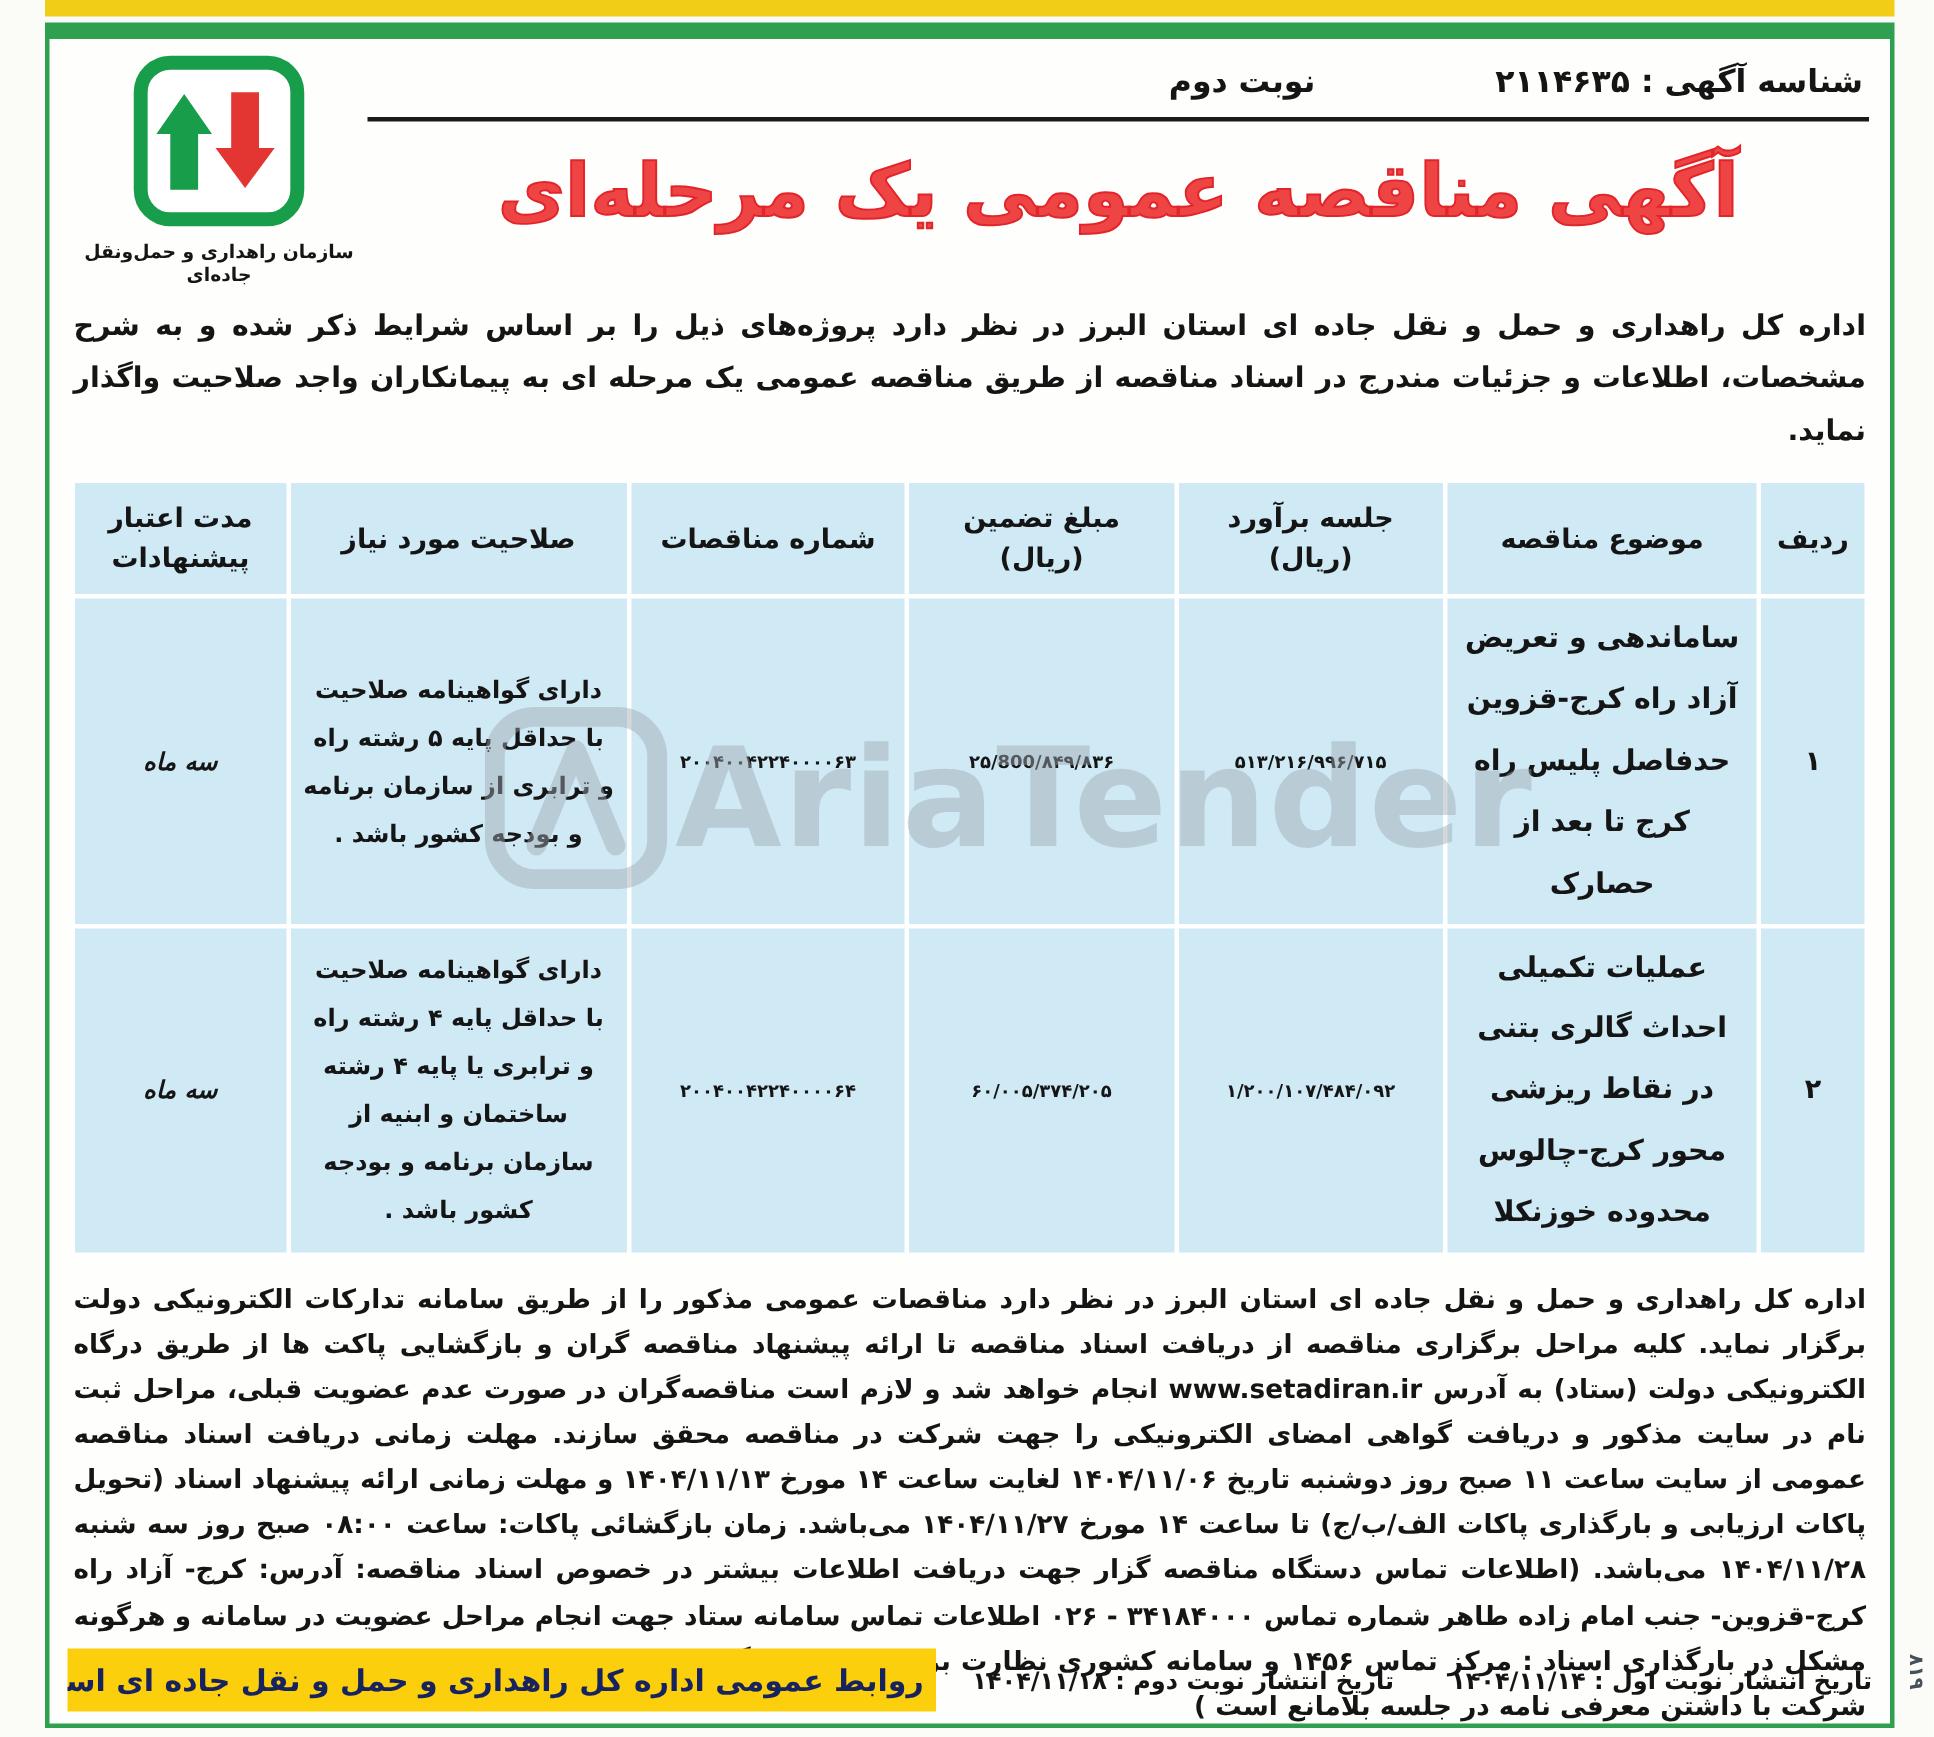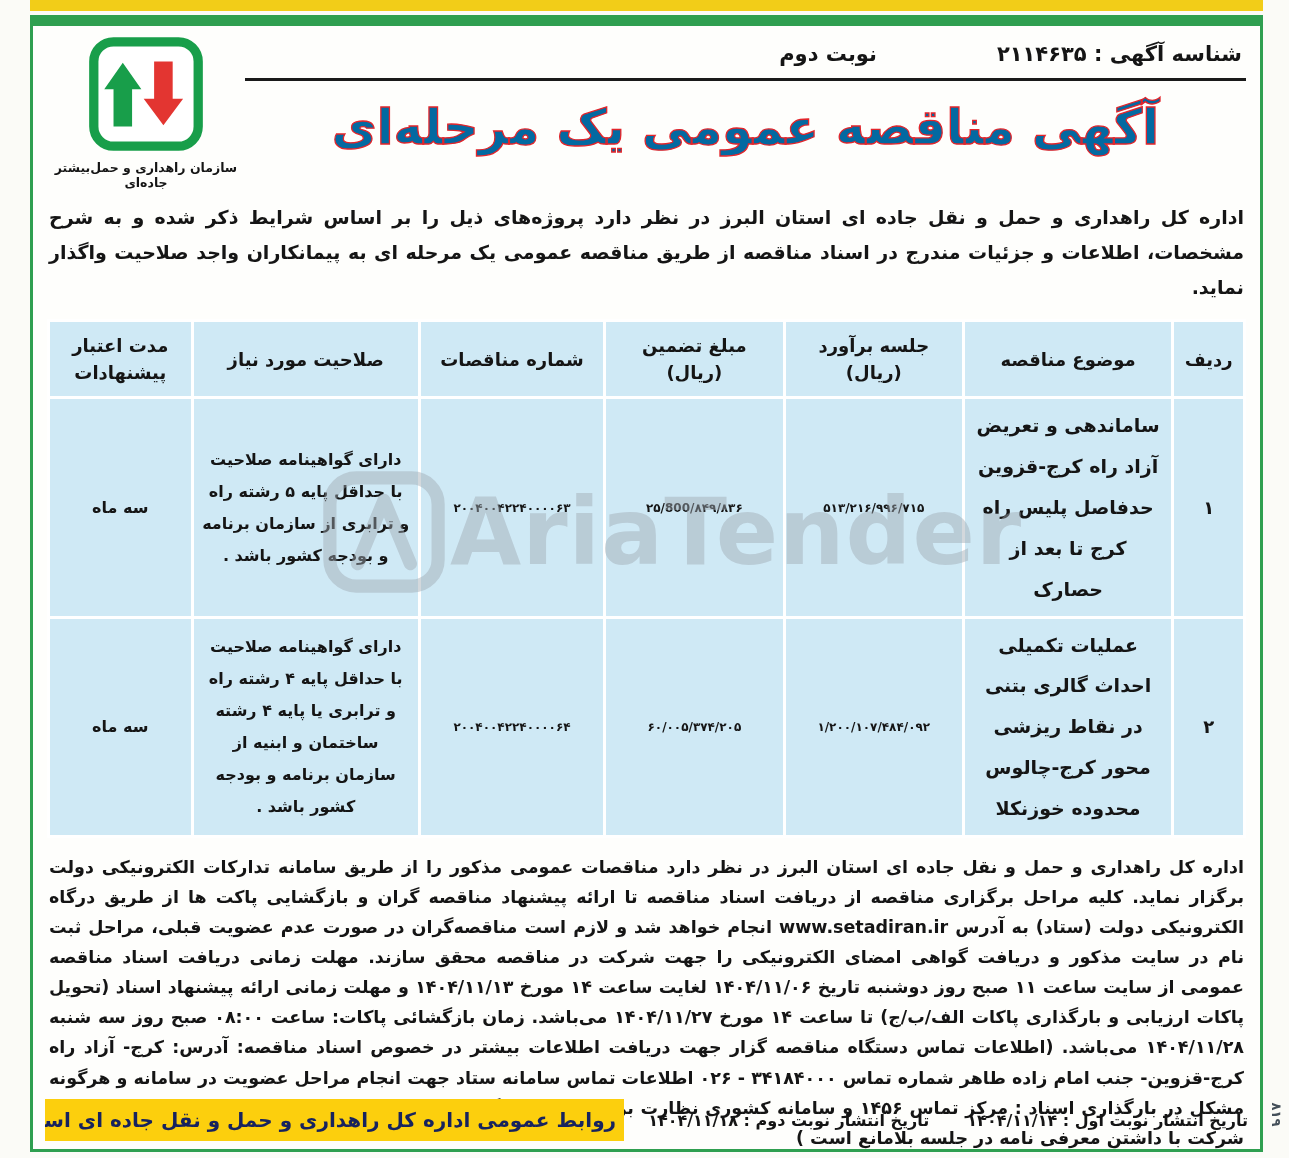--- a/index.html
+++ b/index.html
@@ -10,35 +10,35 @@
   }
   .top-yellow{position:absolute;top:0;left:30px;right:26px;height:11px;background:#f2cd18;}
   .frame{
     position:absolute;top:15px;left:30px;right:26px;bottom:6px;background:#fefefc;
     border:3px solid #2f9f50;border-top:11px solid #2f9f50;
     padding:4px 14px 10px;overflow:hidden;
   }
   .header{display:flex;align-items:flex-start;}
   .header-main{flex:1;min-width:0;}
   .id-row{display:flex;align-items:baseline;gap:120px;font-weight:bold;font-size:21px;padding:12px 4px 12px;border-bottom:3px solid #1a1a1a;}
-  .title{color:#0369a1;font-weight:bold;font-size:49px;text-align:center;padding:18px 0 6px;-webkit-text-stroke:1.3px #e2252b;}
+  .title{color:#ef4444;font-weight:bold;font-size:49px;text-align:center;padding:18px 0 6px;-webkit-text-stroke:1.3px #e2252b;}
   .logo-block{width:198px;text-align:center;padding-top:6px;flex:0 0 auto;}
   .logo-caption{font-size:12.5px;font-weight:bold;margin-top:4px;}
   .intro{font-size:19px;font-weight:bold;line-height:1.85;text-align:justify;margin:10px 2px 0;}
   table.tender{width:100%;border-collapse:collapse;margin-top:14px;}
   table.tender th,table.tender td{
     background:#cfe9f5;border:3px solid #ffffff;text-align:center;vertical-align:middle;
     font-weight:bold;padding:6px 8px;
   }
   table.tender th{font-size:18px;height:62px;line-height:1.5;}
   td.cell-radif{font-size:18px;}
   td.cell-subject{font-size:19px;line-height:2.15;padding:14px 10px;}
   td.cell-num{font-size:12px;letter-spacing:.5px;white-space:nowrap;}
   td.cell-qual{font-size:16px;line-height:2.0;padding:12px 12px;}
-  td.cell-validity{font-size:16px;}
+  td.cell-validity{font-size:16px;font-style:italic;}
   .body-text{font-size:17.5px;font-weight:bold;line-height:1.72;text-align:justify;margin:14px 2px 0;}
   .bottom-row{position:absolute;left:12px;right:12px;bottom:8px;display:flex;align-items:center;gap:24px;}
   .pub-date{font-size:16px;font-weight:bold;white-space:nowrap;}
   .pub-date.first{margin-left:14px;}
   .pr-bar{
     background:#fccf0d;color:#17235e;font-size:20px;font-weight:bold;text-align:center;
     padding:9px 8px;flex:1;white-space:nowrap;overflow:hidden;
   }
   .watermark{
     position:absolute;top:466px;left:318px;display:flex;align-items:center;
@@ -64,21 +64,21 @@
         <span>نوبت دوم</span>
       </div>
       <div class="title">آگهی مناقصه عمومی یک مرحله‌ای</div>
     </div>
     <div class="logo-block">
       <svg viewBox="0 0 100 100" width="116" height="116" aria-hidden="true">
         <rect x="5" y="5" width="90" height="90" rx="17" fill="#ffffff" stroke="#189e4a" stroke-width="8"></rect>
         <polygon points="22,78 22,46 14,46 30,23 46,46 38,46 38,78" fill="#189e4a"></polygon>
         <polygon points="57,22 73,22 73,54 82,54 65,77 48,54 57,54" fill="#e33531"></polygon>
       </svg>
-      <div class="logo-caption">سازمان راهداری و حمل‌بیشتر جاده‌ای</div>
+      <div class="logo-caption">سازمان راهداری و حمل‌ونقل جاده‌ای</div>
     </div>
   </div>
 
   <p class="intro">اداره کل راهداری و حمل و نقل جاده ای استان البرز در نظر دارد پروژه‌های ذیل را بر اساس شرایط ذکر شده و به شرح مشخصات، اطلاعات و جزئیات مندرج در اسناد مناقصه از طریق مناقصه عمومی یک مرحله ای به پیمانکاران واجد صلاحیت واگذار نماید.</p>
 
   <table class="tender">
     <colgroup>
       <col style="width:6%">
         <col style="width:17.5%">
         <col style="width:15%">

